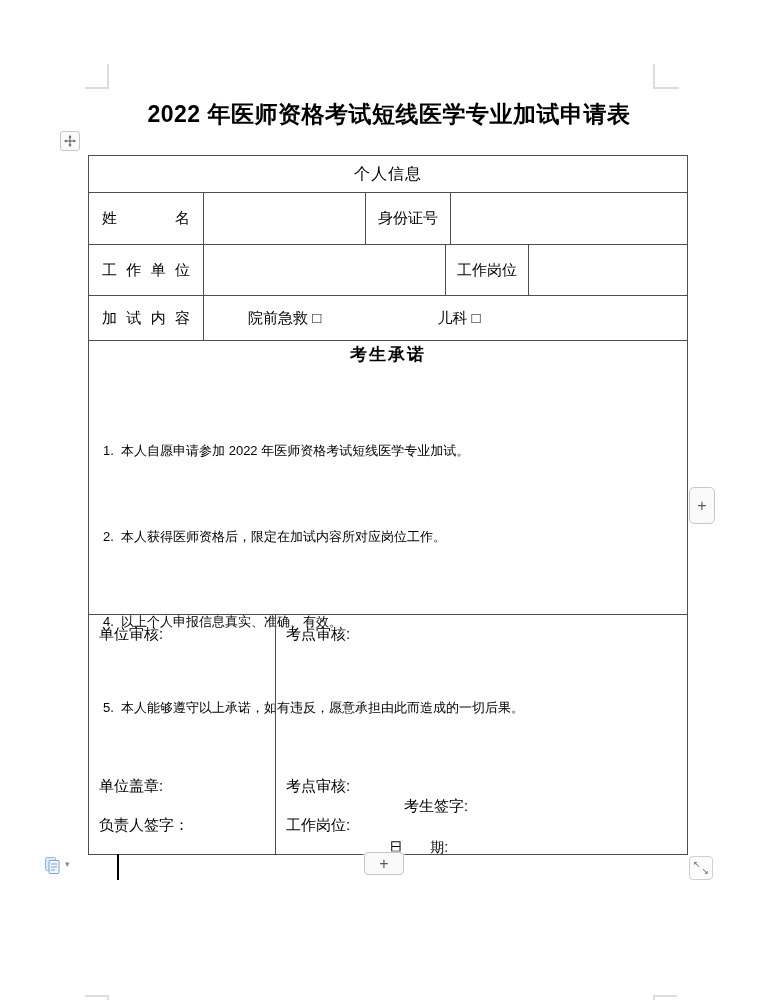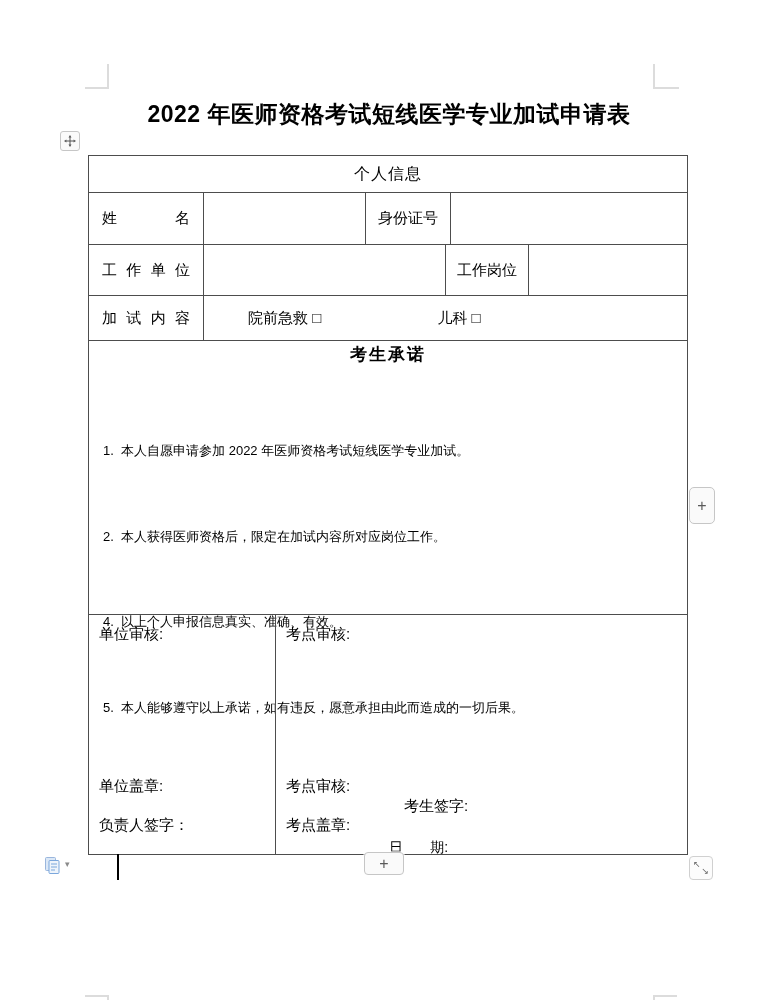--- a/index.html
+++ b/index.html
@@ -148,21 +148,21 @@
 
     <div class="trow">
       <div class="tcell rev-cell" style="width:187px;">
         <div>单位审核:</div>
         <div class="rev-seal">单位盖章:</div>
         <div class="rev-sign">负责人签字：</div>
       </div>
       <div class="tcell rev-cell" style="width:210px;">
         <div>考点审核:</div>
         <div class="rev-seal">考点审核:</div>
-        <div class="rev-sign">考点盖章:</div>
+        <div class="rev-sign">工作岗位:</div>
       </div>
     </div>
   </div>
 
   <div class="ctl plus-btn" style="left:689px;top:487px;width:26px;height:37px;border-radius:5px;">+</div>
 
   <div class="ctl plus-btn" style="left:364px;top:852px;width:40px;height:23px;">+</div>
 
   <div class="ctl" style="left:689px;top:856px;width:24px;height:24px;background:#fcfcfc;border-color:#d0d0d0;">
     <span class="resize-glyph" style="left:3px;top:3px;">↖</span>

